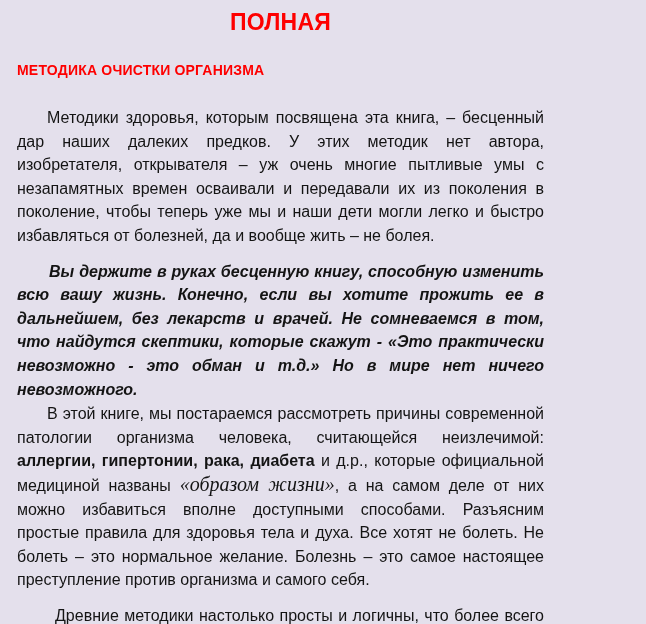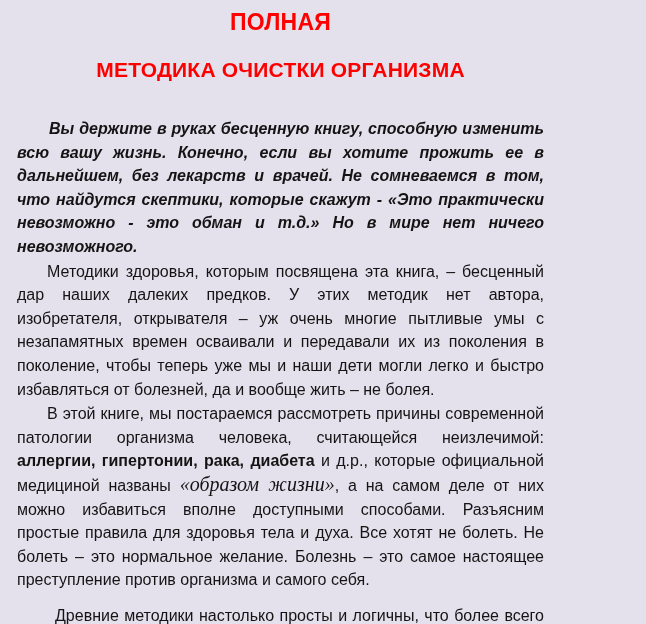--- a/index.html
+++ b/index.html
@@ -33,25 +33,24 @@
     font-family: "Liberation Sans", sans-serif;
     font-weight: bold;
     font-size: 23px;
     line-height: 26px;
     letter-spacing: 0.2px;
   }
 
   .title-sub {
     margin: 0;
     padding-top: 23px;
-    text-align: center;
     color: #fe0000;
     font-family: "Liberation Sans", sans-serif;
     font-weight: bold;
-    font-size: 21px;
+    font-size: 14px;
     line-height: 24px;
     letter-spacing: 0.2px;
   }
 
   .greeting {
     margin: 0;
     padding-top: 23px;
     padding-left: 2px;
     font-style: italic;
     font-weight: bold;
@@ -100,21 +99,21 @@
 <body>
 
 <div class="page">
 
   <h1 class="title-main">ПОЛНАЯ</h1>
 
   <h2 class="title-sub">МЕТОДИКА ОЧИСТКИ ОРГАНИЗМА</h2>
 
   <p class="greeting"></p>
 
+  <p class="para para-body">Методики здоровья, которым посвящена эта книга, – бесценный дар наших далеких предков. У этих методик нет автора, изобретателя, открывателя – уж очень многие пытливые умы с незапамятных времен осваивали и передавали их из поколения в поколение, чтобы теперь уже мы и наши дети могли легко и быстро избавляться от болезней, да и вообще жить – не болея.</p>
+
   <p class="para para-lead">Вы держите в руках бесценную книгу, способную изменить всю вашу жизнь. Конечно, если вы хотите прожить ее в дальнейшем, без лекарств и врачей. Не сомневаемся в том, что найдутся скептики, которые скажут - «Это практически невозможно - это обман и т.д.» Но в мире нет ничего невозможного.</p>
-
-  <p class="para para-body">Методики здоровья, которым посвящена эта книга, – бесценный дар наших далеких предков. У этих методик нет автора, изобретателя, открывателя – уж очень многие пытливые умы с незапамятных времен осваивали и передавали их из поколения в поколение, чтобы теперь уже мы и наши дети могли легко и быстро избавляться от болезней, да и вообще жить – не болея.</p>
 
   <p class="para para-body"><span>В этой книге, мы постараемся рассмотреть причины современной патологии организма человека, считающейся неизлечимой: </span><b class="emph">аллергии, гипертонии, рака, диабета</b><span> и д.р., которые официальной медициной названы </span><i class="serif-italic">«образом жизни»</i><span>, а на самом деле от них можно избавиться вполне доступными способами. Разъясним простые правила для здоровья тела и духа. Все хотят не болеть. Не болеть – это нормальное желание. Болезнь – это самое настоящее преступление против организма и самого себя.</span></p>
 
   <p class="para para-last"> Древние методики настолько просты и логичны, что более всего удивляет, как это «официальная» медицина, не только «наша», но и во всем мире, смогла утаить их от людей, запретить их, да и вообще напрочь позабыть о бесценном опыте предков. Впрочем, удивляться нечему: «народная медицина» по своей сути «ненаучна», то есть методики ее не могут быть доказаны и подтверждены авторитетными научными трудами и исследованиями.</p>
 
 </div>
 
 </body></html>

